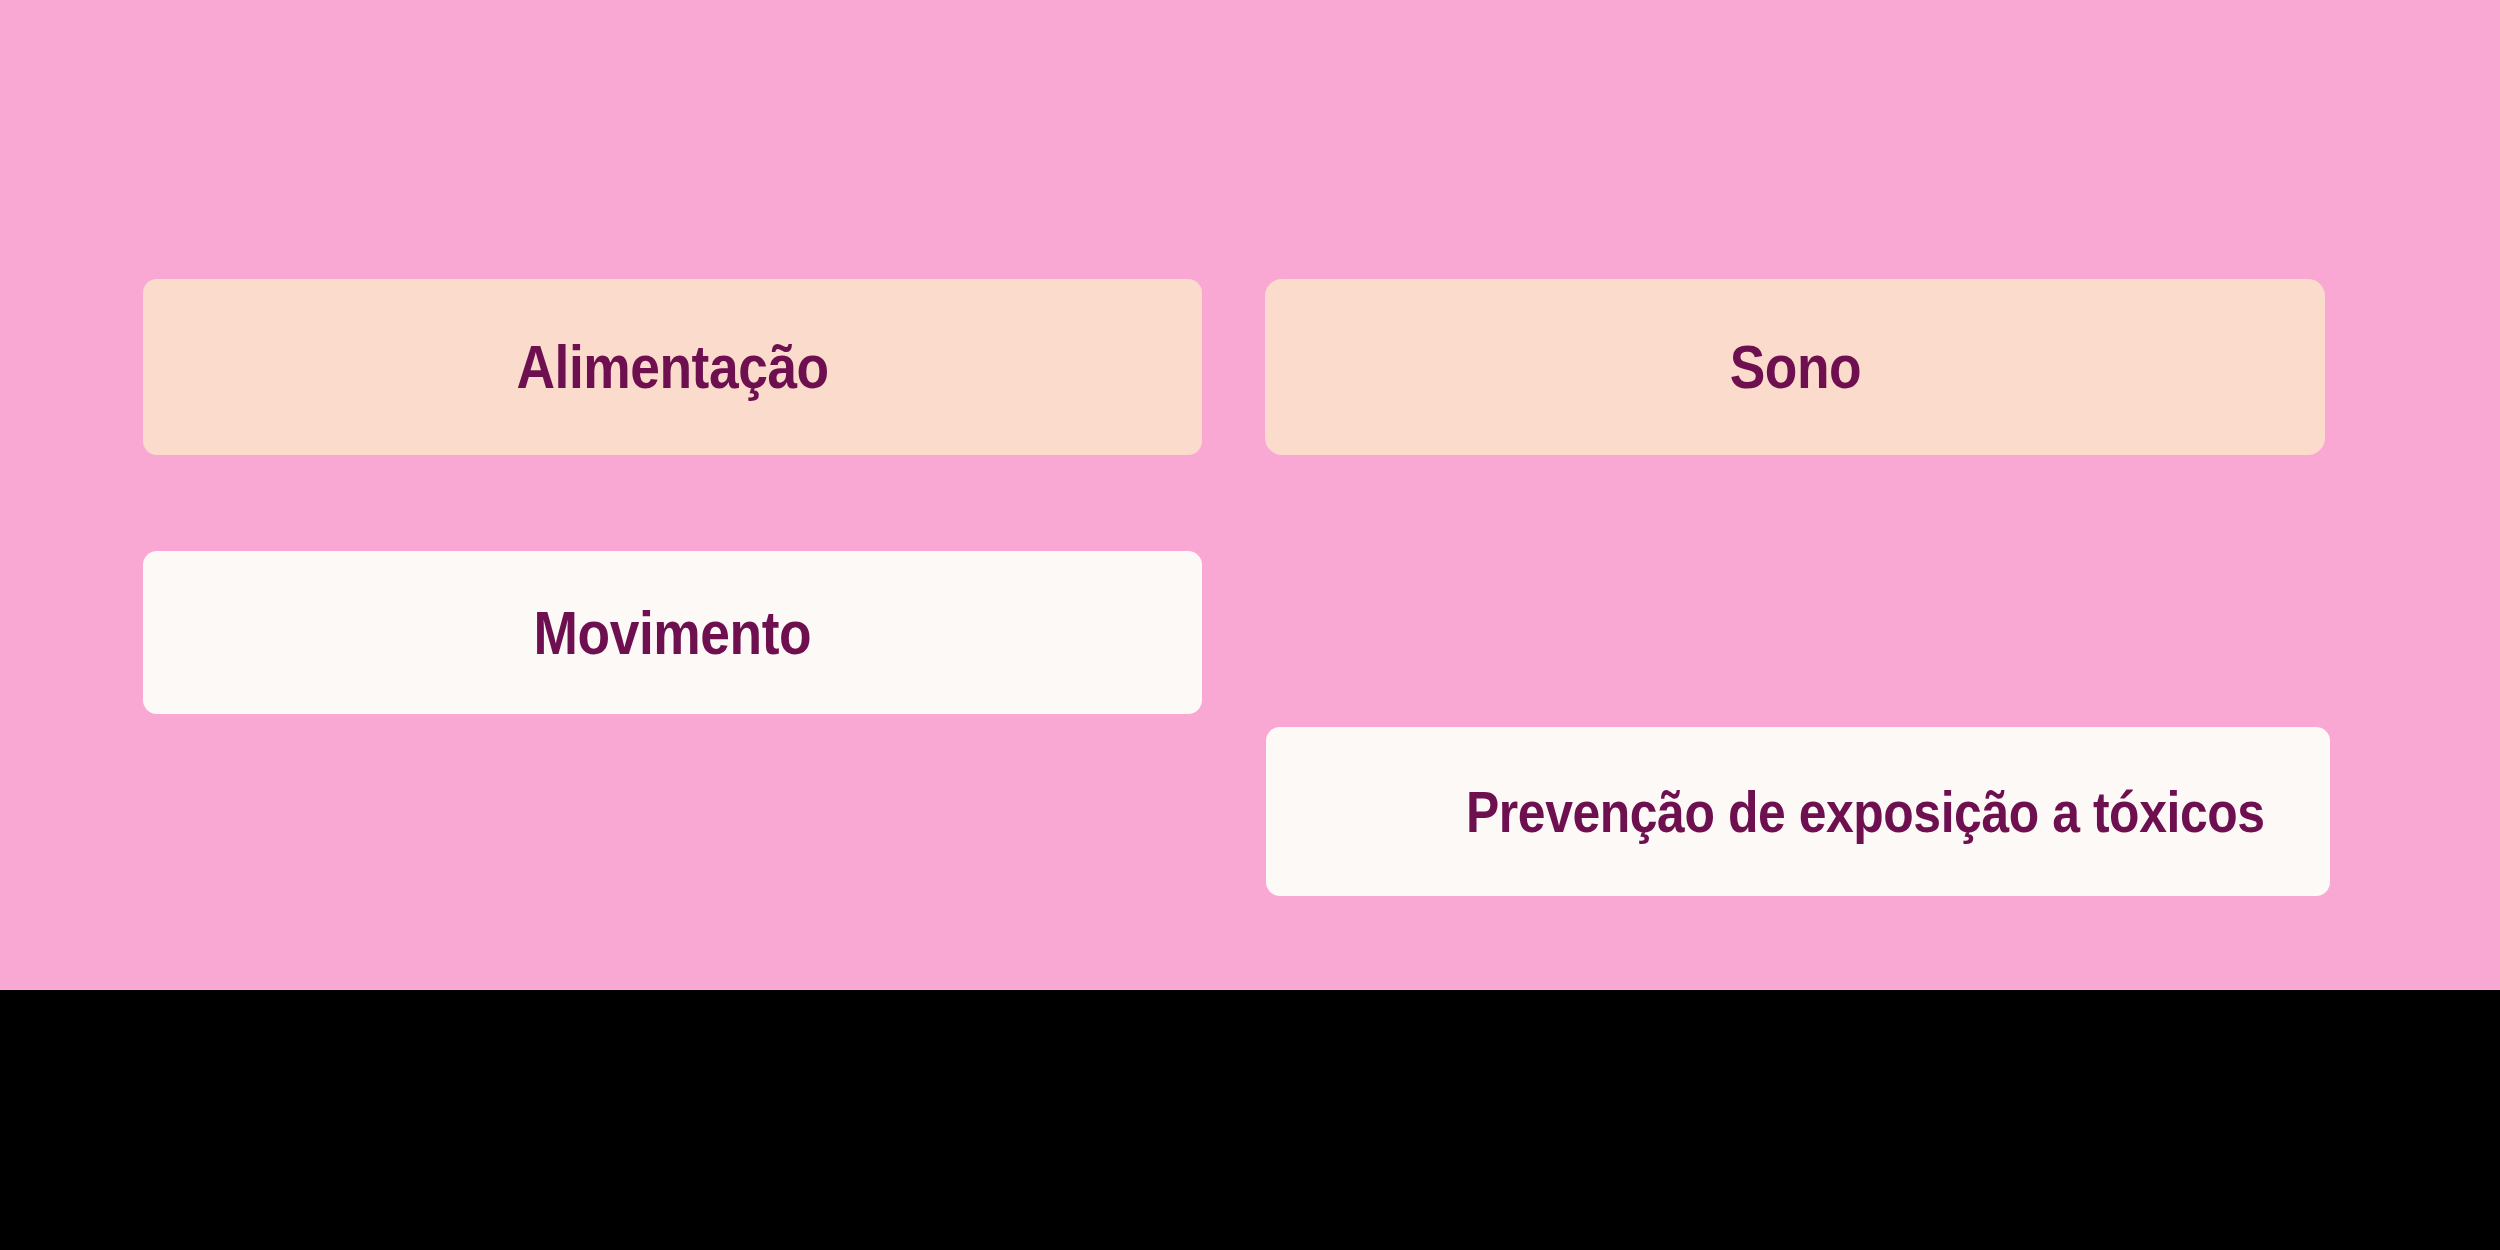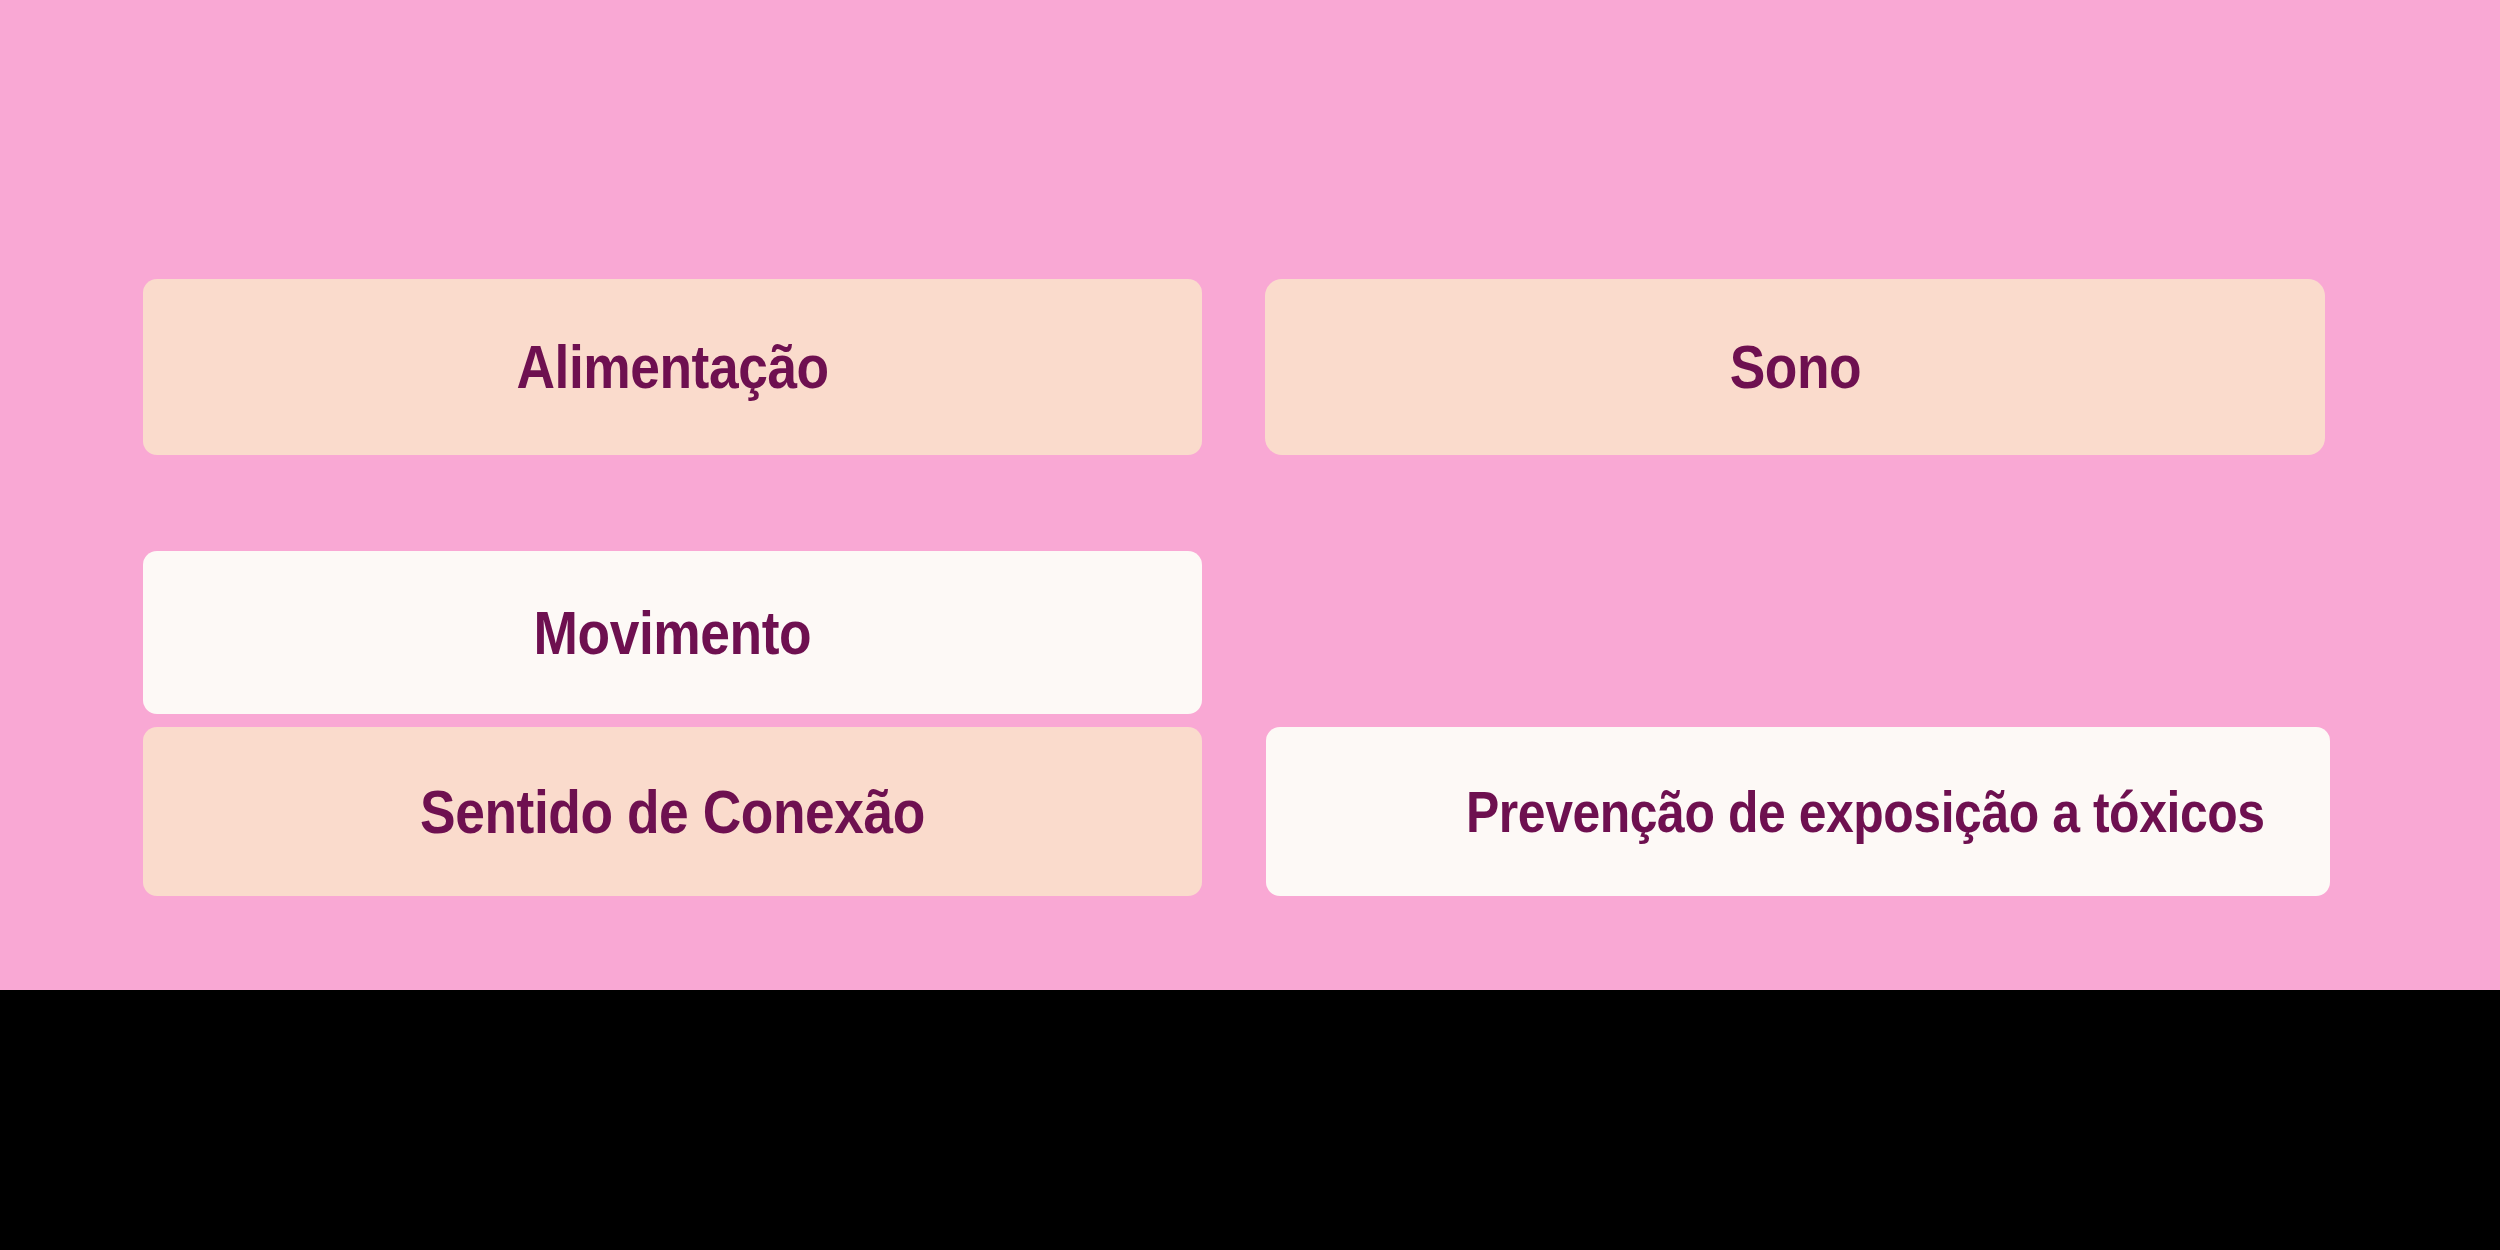--- a/index.html
+++ b/index.html
@@ -85,21 +85,18 @@
 
   <div class="pill" id="pill-sono" style="background-color: rgb(250, 219, 204); border-radius: 17px;">
     <span class="pill-label">Sono</span>
   </div>
 
   <div class="pill" id="pill-movimento" style="background-color: rgb(253, 249, 246);">
     <span class="pill-label">Movimento</span>
   </div>
 
 
-  <div class="pill" id="pill-conexao" style="background-color: rgb(250, 219, 204);">
-    <span class="pill-label">Sentido de Conexão</span>
-  </div>
 
   <div class="pill" id="pill-toxicos" style="background-color: rgb(253, 249, 246);">
     <span class="pill-label">Prevenção de exposição a tóxicos</span>
   </div>
 
 </div>
 
 </body></html>

